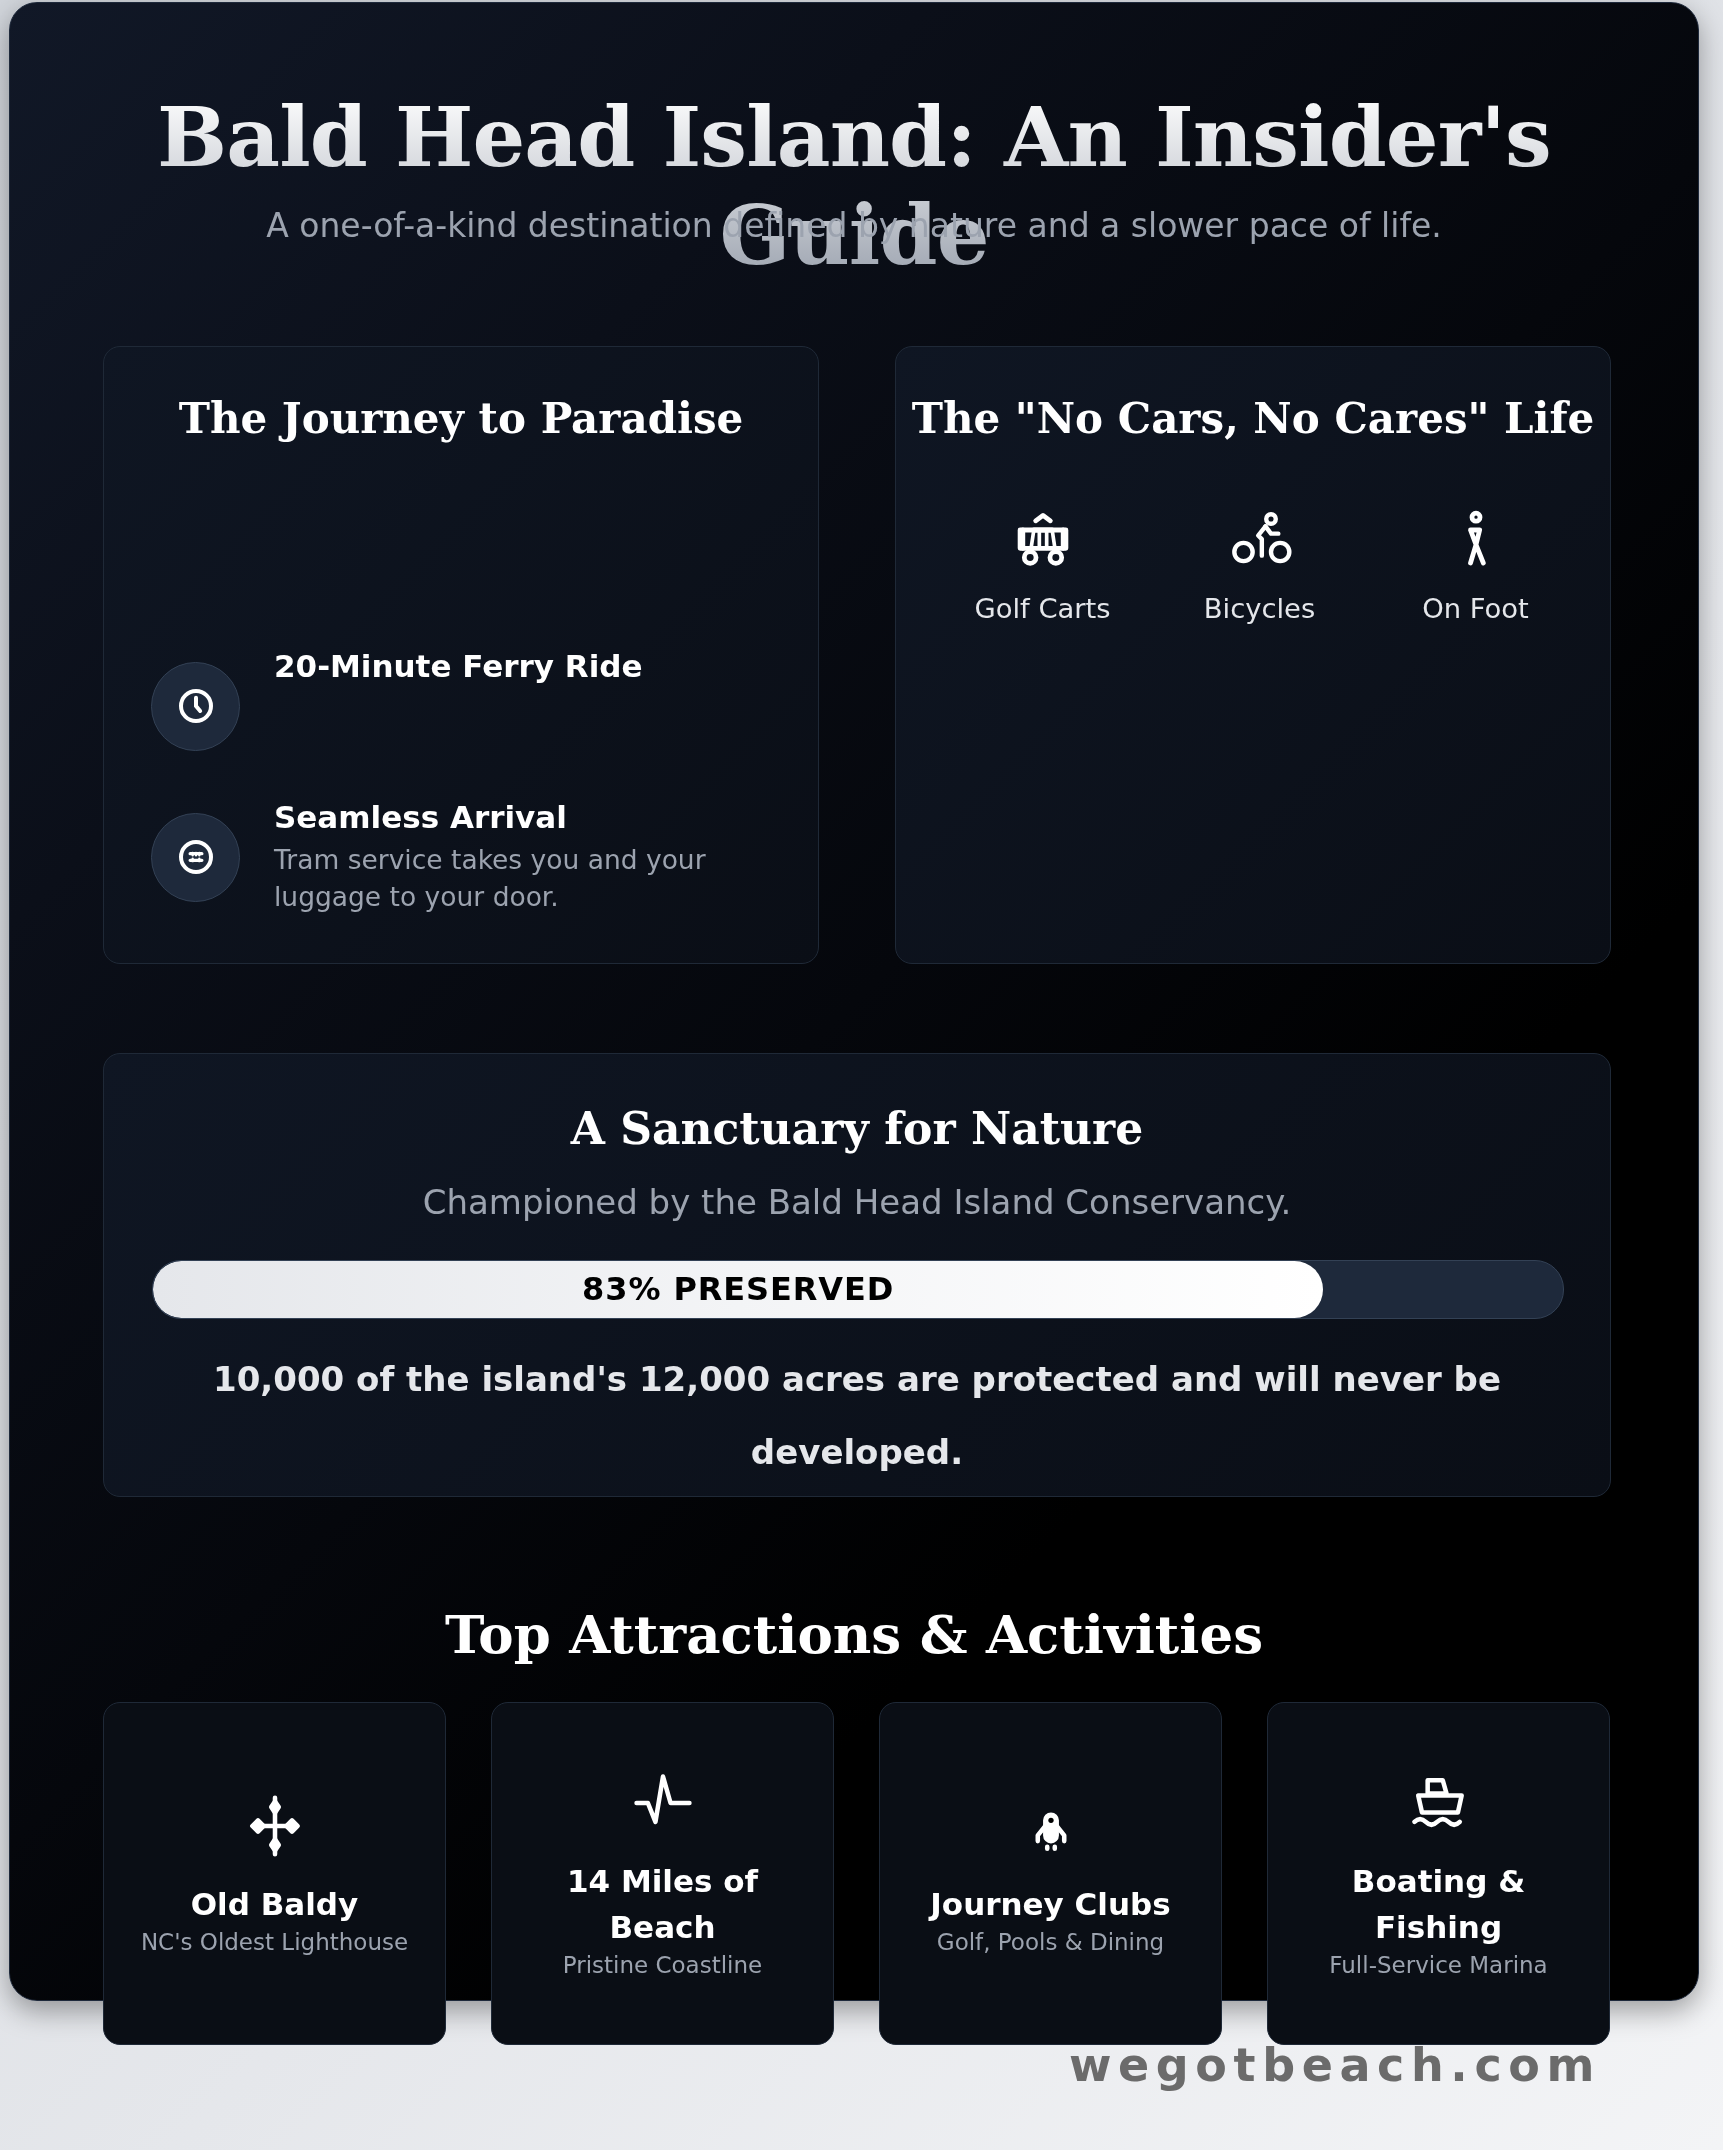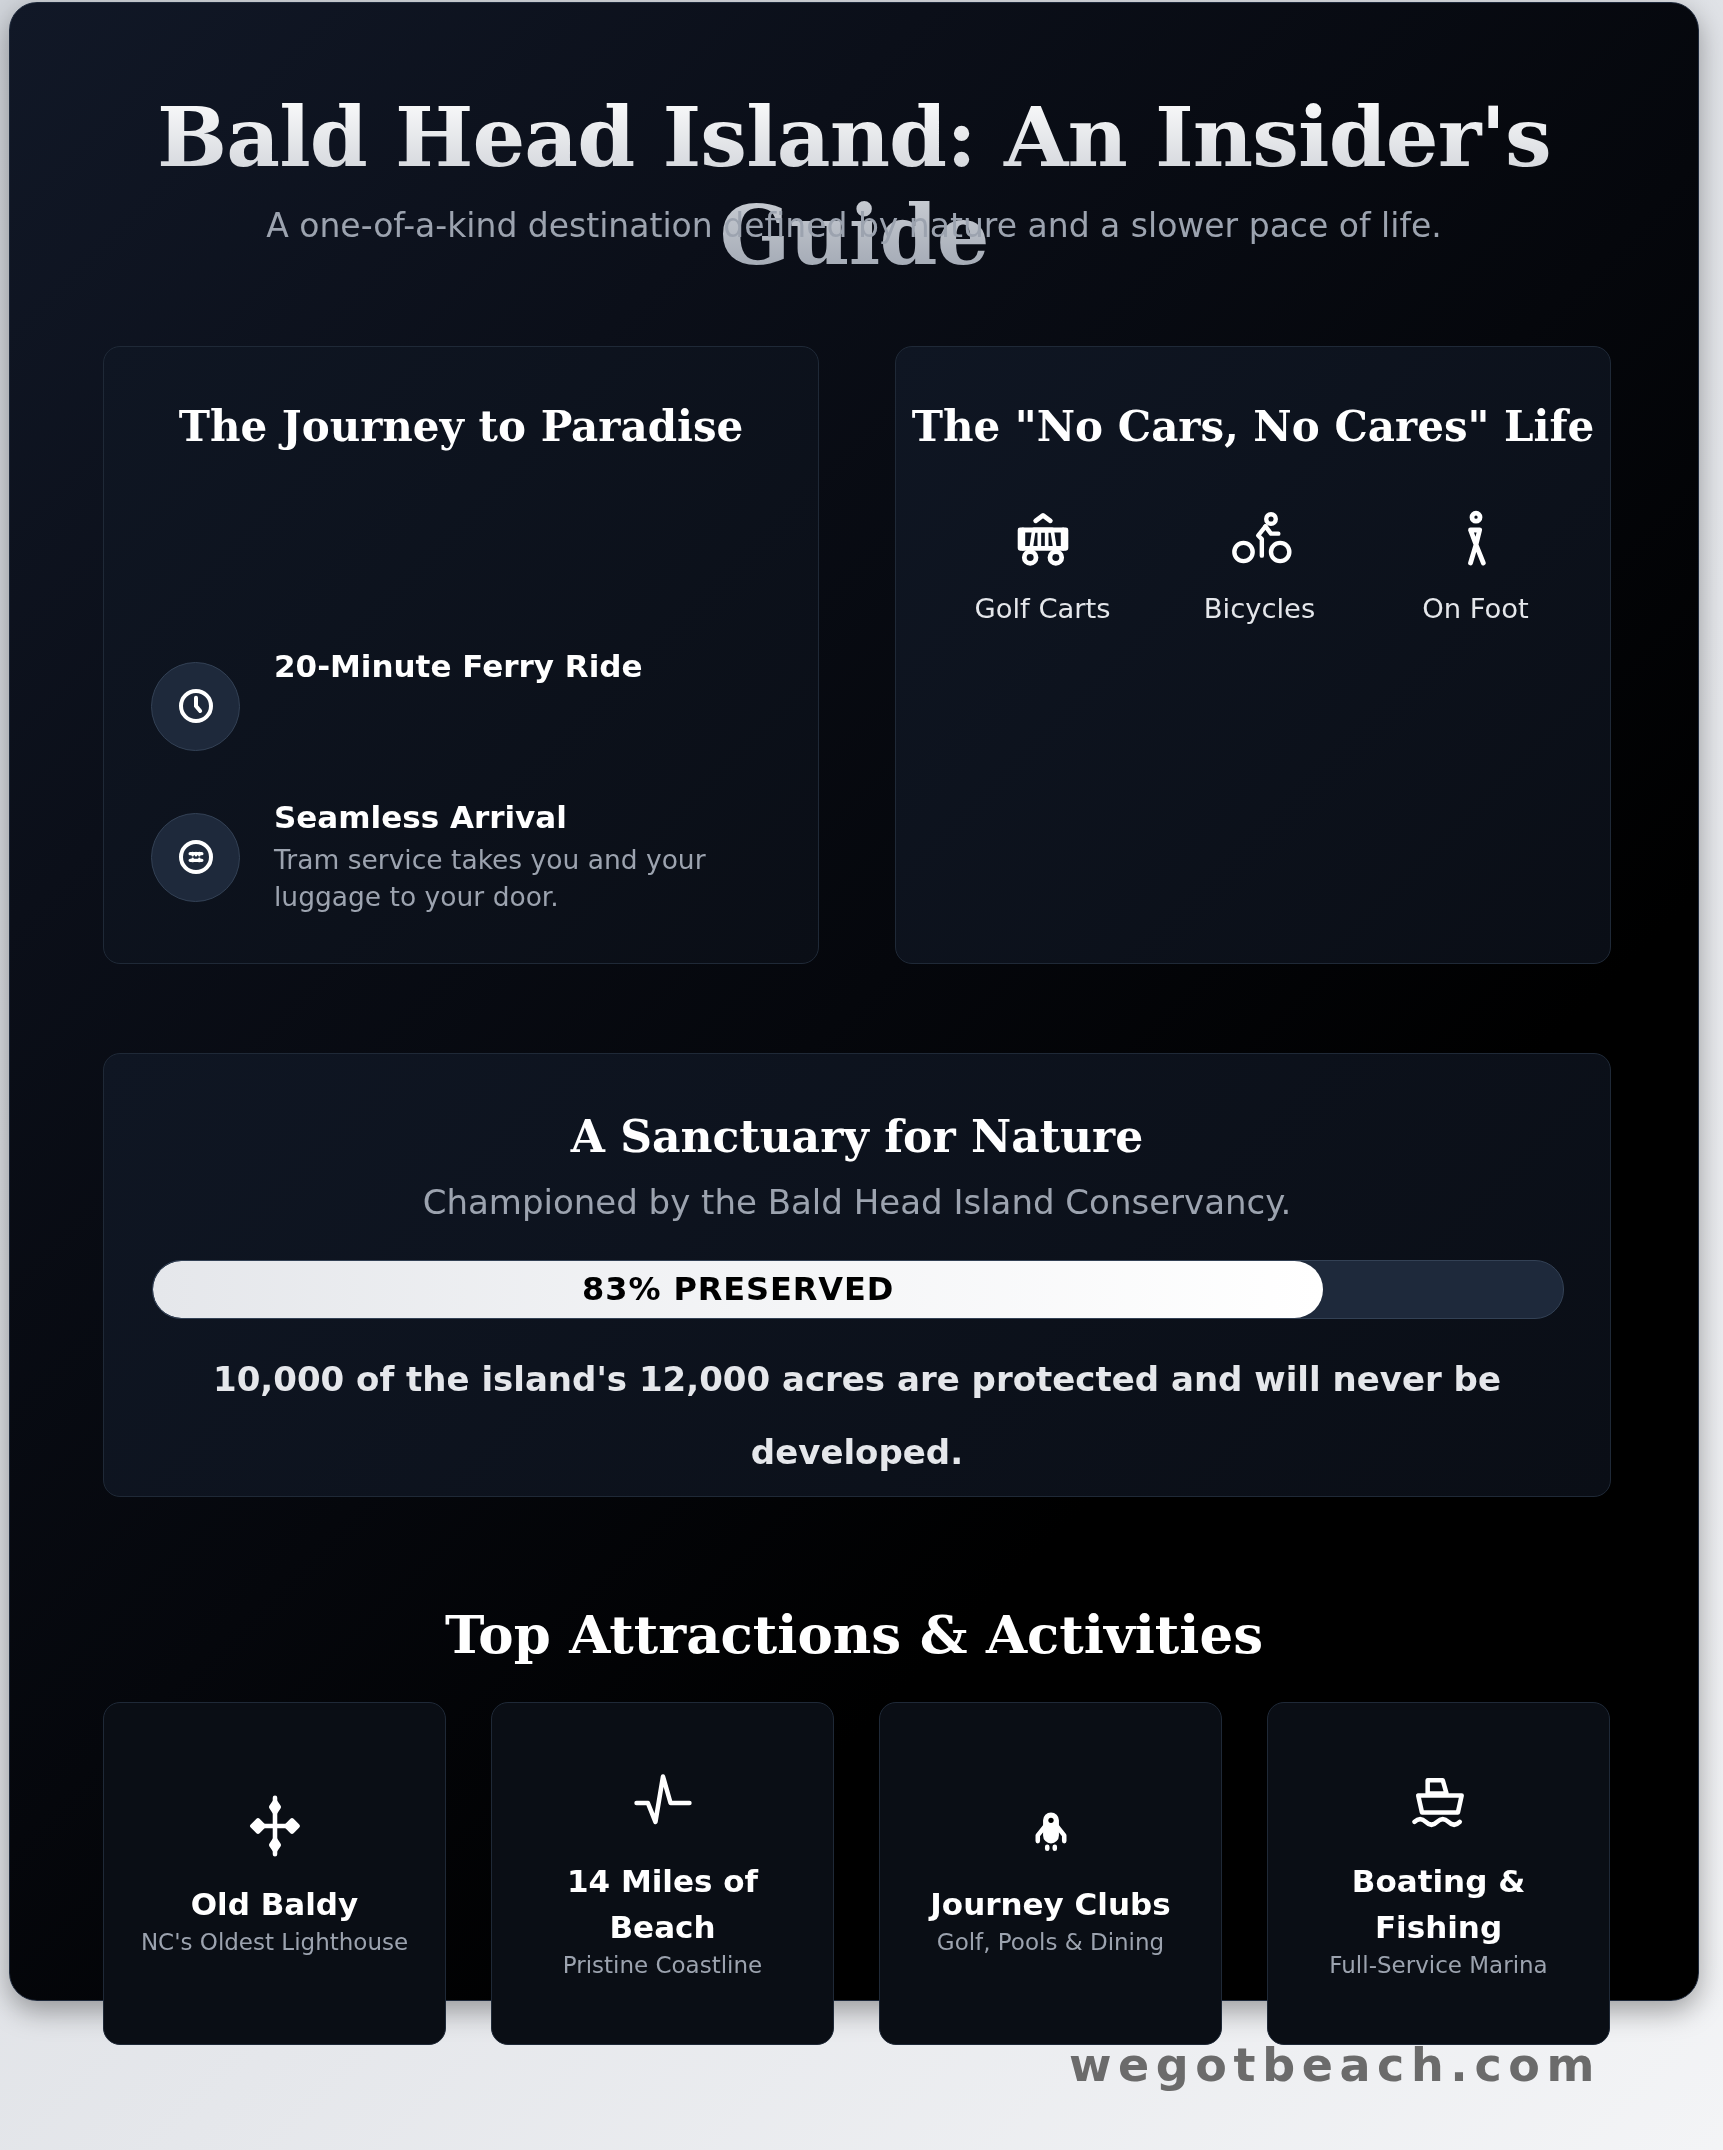--- a/index.html
+++ b/index.html
@@ -26,21 +26,21 @@
   .subtitle {
     position: absolute; left: 0; right: 0; top: 203px; text-align: center;
     font-size: 33px; color: #9ca3af;
   }
   .card {
     position: absolute; box-sizing: border-box;
     background: linear-gradient(135deg, #0f1623 0%, #0a0e16 100%);
     border: 1.9px solid #1f2937; border-radius: 17px;
   }
   .card h2 {
-    margin: 8px; position: absolute; left: 0; right: 0; text-align: center;
+    margin: 0; position: absolute; left: 0; right: 0; text-align: center;
     font-family: "DejaVu Serif", serif; font-weight: bold; color: #ffffff; font-size: 42px;
   }
   .journey { left: 93px; top: 343px; width: 716px; height: 618px; }
   .journey h2 { top: 47px; }
   .step { position: absolute; left: 47px; right: 38px; height: 123px; }
   .step .circle {
     position: absolute; left: 0; top: 14px; width: 89px; height: 89px; border-radius: 50%;
     background: #1e293b; border: 1.9px solid #334155; box-sizing: border-box;
     display: flex; align-items: center; justify-content: center;
   }

